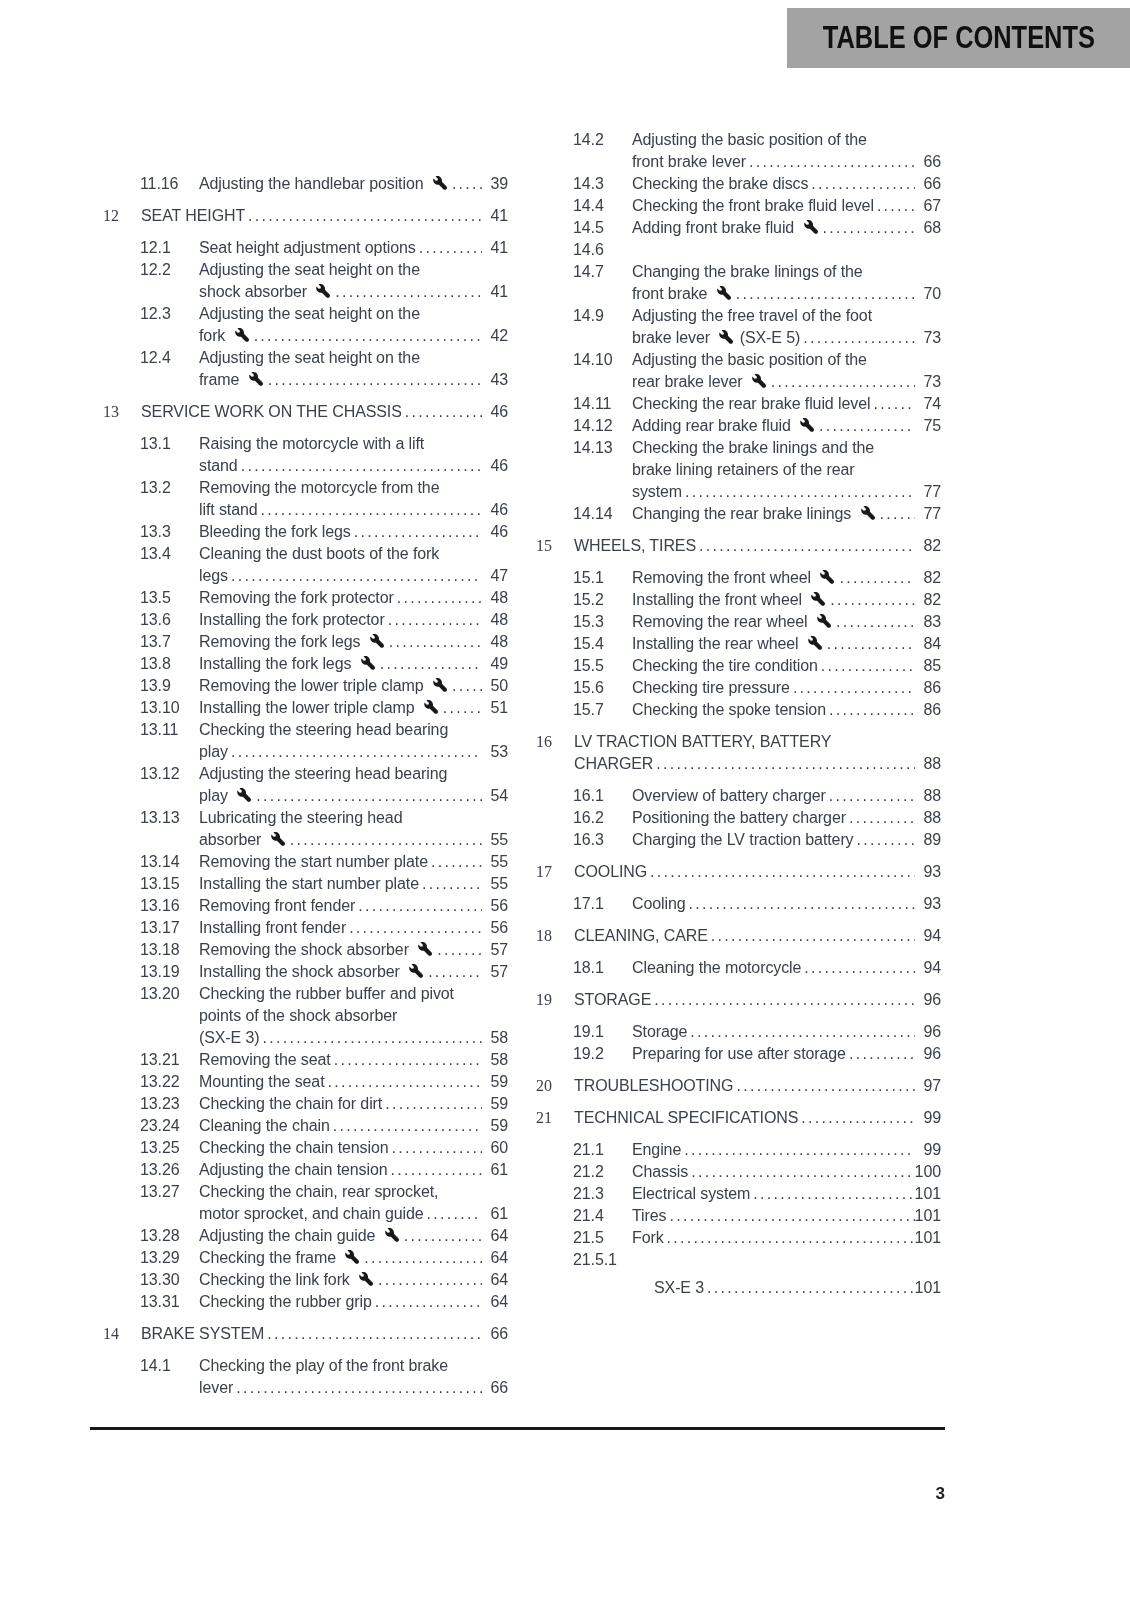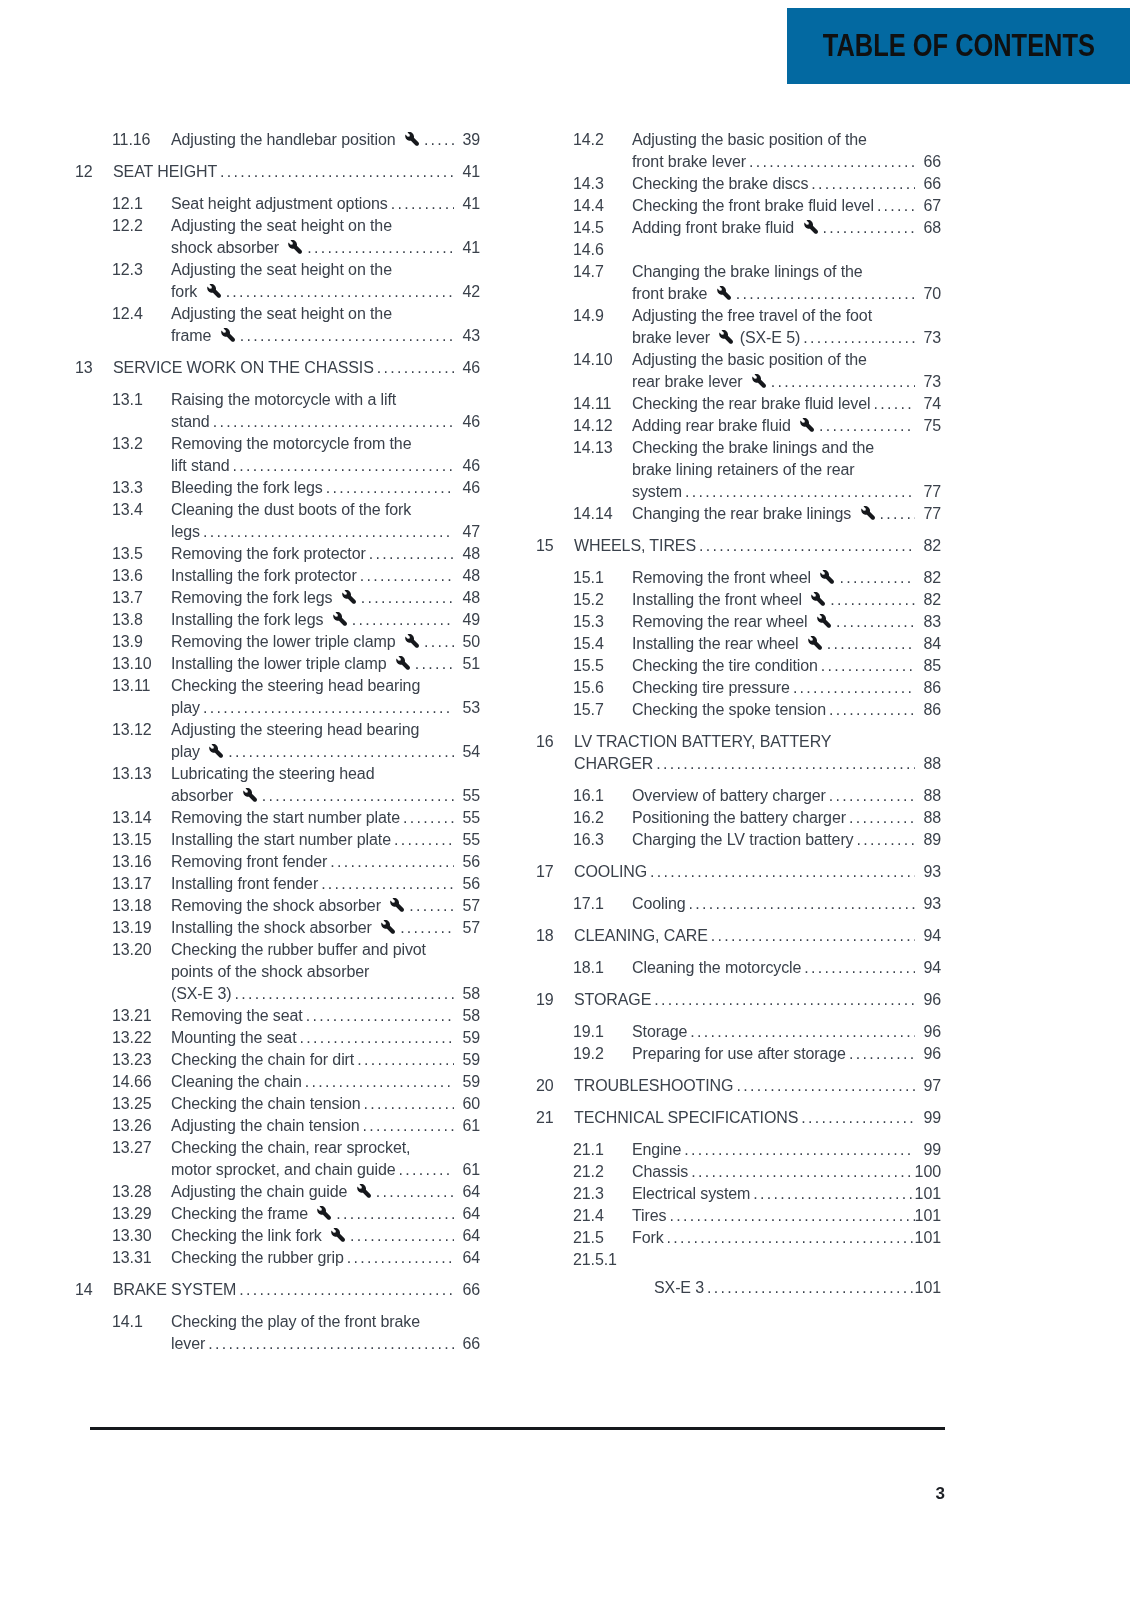--- a/index.html
+++ b/index.html
@@ -3,35 +3,35 @@
 <meta charset="utf-8">
 <style>
   html,body{margin:0;padding:0;}
   body{
     width:1130px;height:1600px;position:relative;background:#ffffff;
     font-family:"Liberation Sans","DejaVu Sans",sans-serif;
     color:#3a414b;overflow:hidden;
   }
   
   .header-box{
-    position:absolute;top:8px;left:787px;width:343px;height:76px;
-    background:#0369a1;display:flex;align-items:center;justify-content:center;
+    position:absolute;top:8px;left:787px;width:343px;height:60px;
+    background:#a3a3a3;display:flex;align-items:center;justify-content:center;
   }
   .header-title{
     font-weight:bold;font-size:31px;color:#101010;white-space:nowrap;
     transform:scaleX(0.82);letter-spacing:0px;
   }
   
   .toc-col{position:absolute;top:129px;width:405px;}
-  .toc-col.left{left:75px;}
+  .toc-col.left{left:103px;margin-top:44px;}
   .toc-col.right{left:536px;}
   
   .entry{display:flex;align-items:flex-start;font-size:16px;line-height:22px;letter-spacing:-0.1px;}
   .entry.l1{margin:10px 0;}
-  .entry.l1 .num{flex:0 0 38px;}
+  .entry.l1 .num{flex:0 0 38px;font-family:Liberation Serif, serif;}
   .entry.l2,.entry.l3{padding-left:37px;}
   .entry.l2 .num,.entry.l3 .num{flex:0 0 59px;}
   .entry.l3 .body{padding-left:22px;margin-top:28px;}
   .num{flex-shrink:0;}
   .body{flex:1;min-width:0;}
   .lastline{display:flex;align-items:baseline;}
   .ttext{flex:0 0 auto;white-space:nowrap;}
   .leader{
     flex:1 1 auto;overflow:hidden;white-space:nowrap;
     letter-spacing:2.3px;padding:0 4px 0 3px;min-width:6px;
@@ -387,21 +387,21 @@
       <span class="num">13.23</span>
       <div class="body">
         <div class="lastline">
           <span class="ttext"><span>Checking the chain for dirt</span></span>
           <span class="leader"></span>
           <span class="page">59</span>
         </div>
       </div>
     </div>
     <div class="entry l2">
-      <span class="num">14.66</span>
+      <span class="num">23.24</span>
       <div class="body">
         <div class="lastline">
           <span class="ttext"><span>Cleaning the chain</span></span>
           <span class="leader"></span>
           <span class="page">59</span>
         </div>
       </div>
     </div>
     <div class="entry l2">
       <span class="num">13.25</span>

